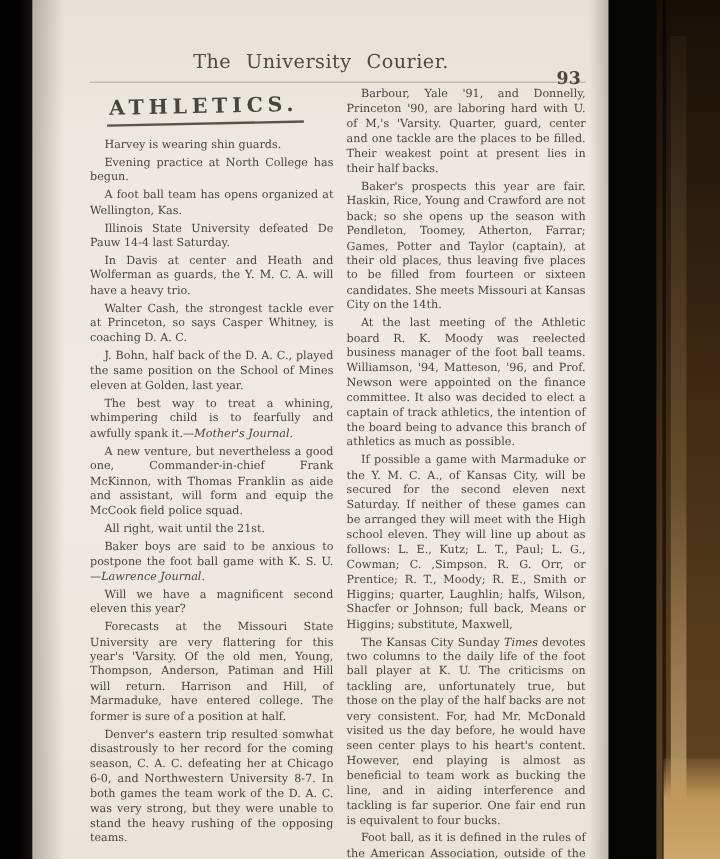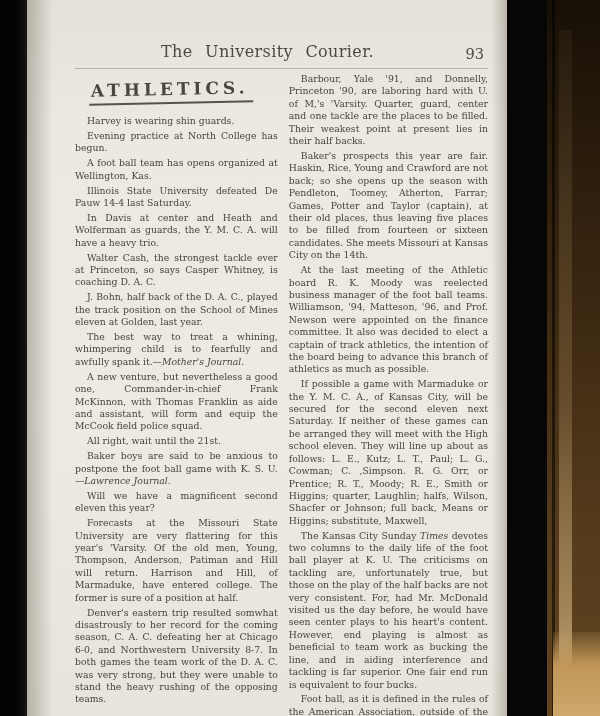--- a/index.html
+++ b/index.html
@@ -30,21 +30,21 @@
   .masthead{
     position:relative;
     display:flex;justify-content:center;align-items:baseline;
     height:22px;
   }
   .title{
     font-size:16px;color:#4b4942;word-spacing:7px;letter-spacing:.4px;
     white-space:nowrap;transform:translateX(-14px);
   }
   .pagenum{
-    position:absolute;right:4px;top:4px;font-size:14.5px;color:#4b4942;
+    position:absolute;right:4px;top:15px;font-size:14.5px;color:#4b4942;font-weight:bold;
   }
   .rule{height:1px;background:#b9b3a4;margin-top:4px;}
   .cols{display:flex;gap:11px;margin-top:2px;}
   .col{width:223px;}
   .col.right{width:219px;padding-top:2px;}
   .athletics-wrap{margin:8px 0 11px 14px;}
   .athletics{
     display:inline-block;
     font-size:17px;font-weight:bold;letter-spacing:4px;color:#47453f;
     padding:0 4px 3px 2px;border-bottom:2px solid #55534b;
@@ -93,21 +93,21 @@
         <div class="col left" id="left-column">
           <div class="athletics-wrap">
             <span class="athletics">ATHLETICS.</span>
           </div>
         <p class="para"><span>Harvey is wearing shin guards.</span></p>
             <p class="para"><span>Evening practice at North College has begun.</span></p>
             <p class="para"><span>A foot ball team has opens organized at Wellington, Kas.</span></p>
             <p class="para"><span>Illinois State University defeated De Pauw 14-4 last Saturday.</span></p>
             <p class="para"><span>In Davis at center and Heath and Wolferman as guards, the Y. M. C. A. will have a heavy trio.</span></p>
             <p class="para"><span>Walter Cash, the strongest tackle ever at Princeton, so says Casper Whitney, is coaching D. A. C.</span></p>
-            <p class="para"><span>J. Bohn, half back of the D. A. C., played the track position on the School of Mines eleven at Golden, last year.</span></p>
+            <p class="para"><span>J. Bohn, half back of the D. A. C., played the same position on the School of Mines eleven at Golden, last year.</span></p>
             <p class="para"><span>The best way to treat a whining, whimpering child is to fearfully and awfully spank it.—</span><span class="ital">Mother's Journal.</span></p>
             <p class="para"><span>A new venture, but nevertheless a good one, Commander-in-chief Frank McKinnon, with Thomas Franklin as aide and assistant, will form and equip the McCook field police squad.</span></p>
             <p class="para"><span>All right, wait until the 21st.</span></p>
             <p class="para"><span>Baker boys are said to be anxious to postpone the foot ball game with K. S. U. —</span><span class="ital">Lawrence Journal.</span></p>
             <p class="para"><span>Will we have a magnificent second eleven this year?</span></p>
             <p class="para"><span>Forecasts at the Missouri State University are very flattering for this year's 'Varsity.  Of the old men, Young, Thompson, Anderson, Patiman and Hill will return.  Harrison and Hill, of Marmaduke, have entered college.  The former is sure of a position at half.</span></p>
             <p class="para"><span>Denver's eastern trip resulted somwhat disastrously to her record for the coming season, C. A. C. defeating her at Chicago 6-0, and Northwestern University 8-7.  In both games the team work of the D. A. C. was very strong, but they were unable to stand the heavy rushing of the opposing teams.</span></p>
           </div>
         <div class="col right" id="right-column">
             <p class="para"><span>Barbour, Yale '91, and Donnelly, Princeton '90, are laboring hard with U. of M,'s 'Varsity. Quarter, guard, center and one tackle are the places to be filled.  Their weakest point at present lies in their half backs.</span></p>

